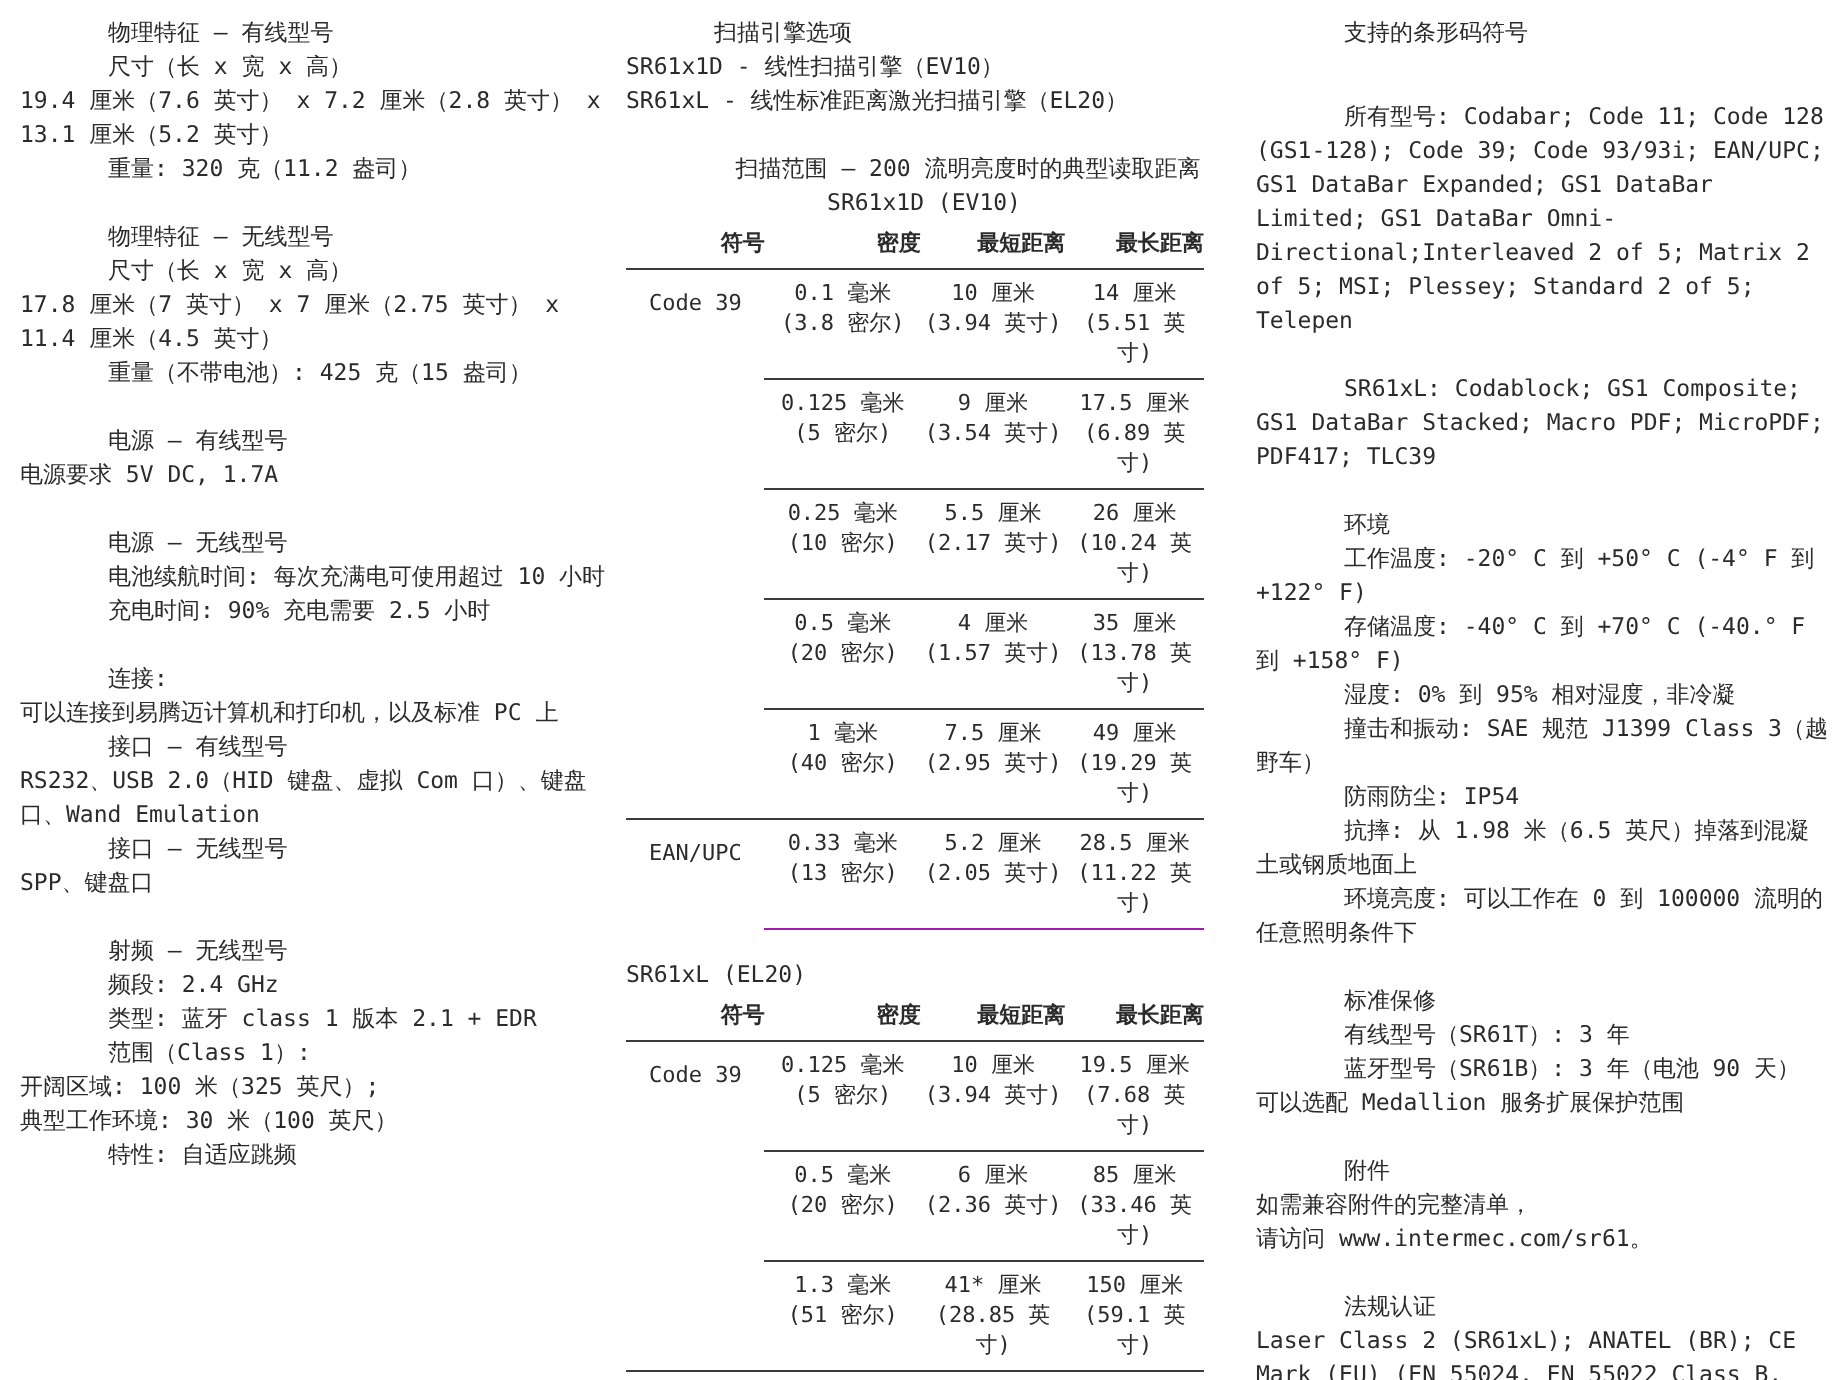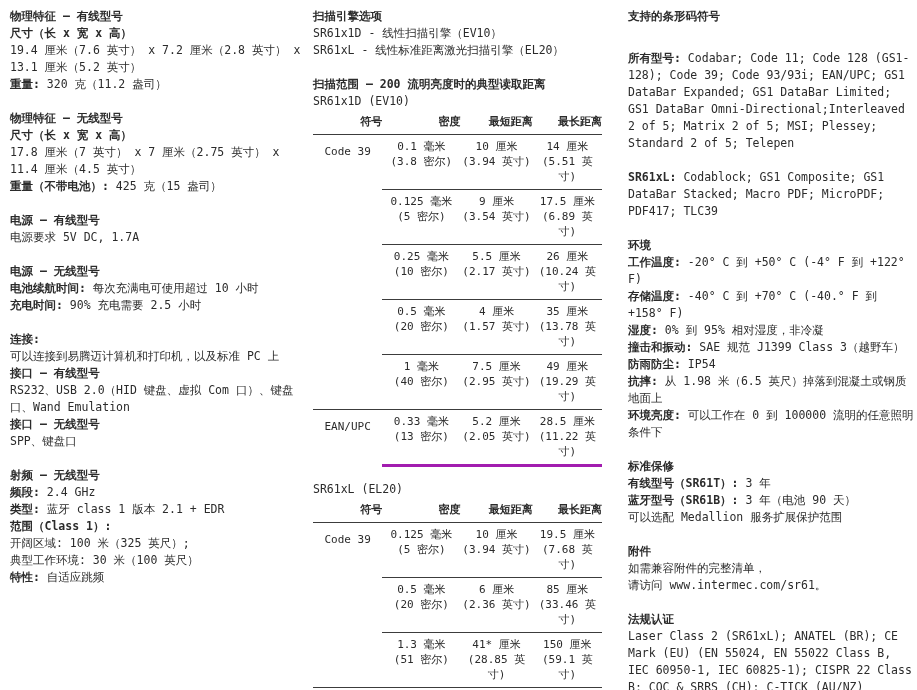--- a/index.html
+++ b/index.html
@@ -14,21 +14,21 @@
     overflow: hidden;
   }
   .col { position: absolute; top: 8px; }
   .col-left   { left: 10px;  width: 298px; }
   .col-middle { left: 313px; width: 298px; }
   .col-right  { left: 628px; width: 286px; }
 
   .block { margin-bottom: 17px; }
   .line { min-height: 17px; white-space: normal; }
   .heading { font-weight: bold; }
-  b, .bold { font-weight: bold; }
+  b, .bold { font-weight: normal; margin-left: 44px; }
 
   table.spec {
     border-collapse: collapse;
     width: 97%;
     font-size: 11px;
     line-height: 15px;
     margin: 2px 0 4px 0;
     table-layout: fixed;
   }
   table.spec th {
@@ -38,21 +38,21 @@
     border-bottom: 1px solid #3c3c3c;
   }
   table.spec td {
     text-align: center;
     vertical-align: top;
     padding: 4px 1px 5px 1px;
   }
   table.spec td.sym { padding-top: 9px; }
   table.spec td.isep { border-top: 1px solid #3c3c3c; }
   table.spec tr.gsep td, table.spec tr.gsep td.sym { border-top: 1px solid #3c3c3c; }
-  table.spec td.bsep { border-bottom: 3px solid #a21caf; }
+  table.spec td.bsep { border-bottom: 1px solid #a21caf; }
 </style>
 </head>
 <body>
 
 <div class="col col-left">
     <div class="block">
       <div class="line heading"><span class="bold">物理特征 — 有线型号</span></div>
       <div class="line heading"><span class="bold">尺寸（长 x 宽 x 高）</span></div>
       <div class="line"><span>19.4 厘米（7.6 英寸） x 7.2 厘米（2.8 英寸） x 13.1 厘米（5.2 英寸）</span></div>
       <div class="line"><span class="bold">重量:</span><span> 320 克（11.2 盎司）</span></div>
@@ -89,21 +89,21 @@
       <div class="line"><span>典型工作环境: 30 米（100 英尺）</span></div>
       <div class="line"><span class="bold">特性:</span><span> 自适应跳频</span></div>
     </div>
   </div>
 <div class="col col-middle">
     <div class="block">
       <div class="line heading"><span class="bold">扫描引擎选项</span></div>
       <div class="line"><span>SR61x1D - 线性扫描引擎（EV10）</span></div>
       <div class="line"><span>SR61xL - 线性标准距离激光扫描引擎（EL20）</span></div>
     </div>
-    <div class="block" style="margin-bottom: 2px;">
+    <div class="block" style="margin-bottom: 2px; text-align: center;">
       <div class="line heading"><span class="bold">扫描范围 — 200 流明亮度时的典型读取距离</span></div>
       <div class="line"><span>SR61x1D (EV10)</span></div>
     </div>
     <div class="block" style="margin-bottom: 14px;">
       <table class="spec">
         <colgroup>
           <col style="width: 24%;">
           <col style="width: 27%;">
           <col style="width: 25%;">
           <col style="width: 24%;">

